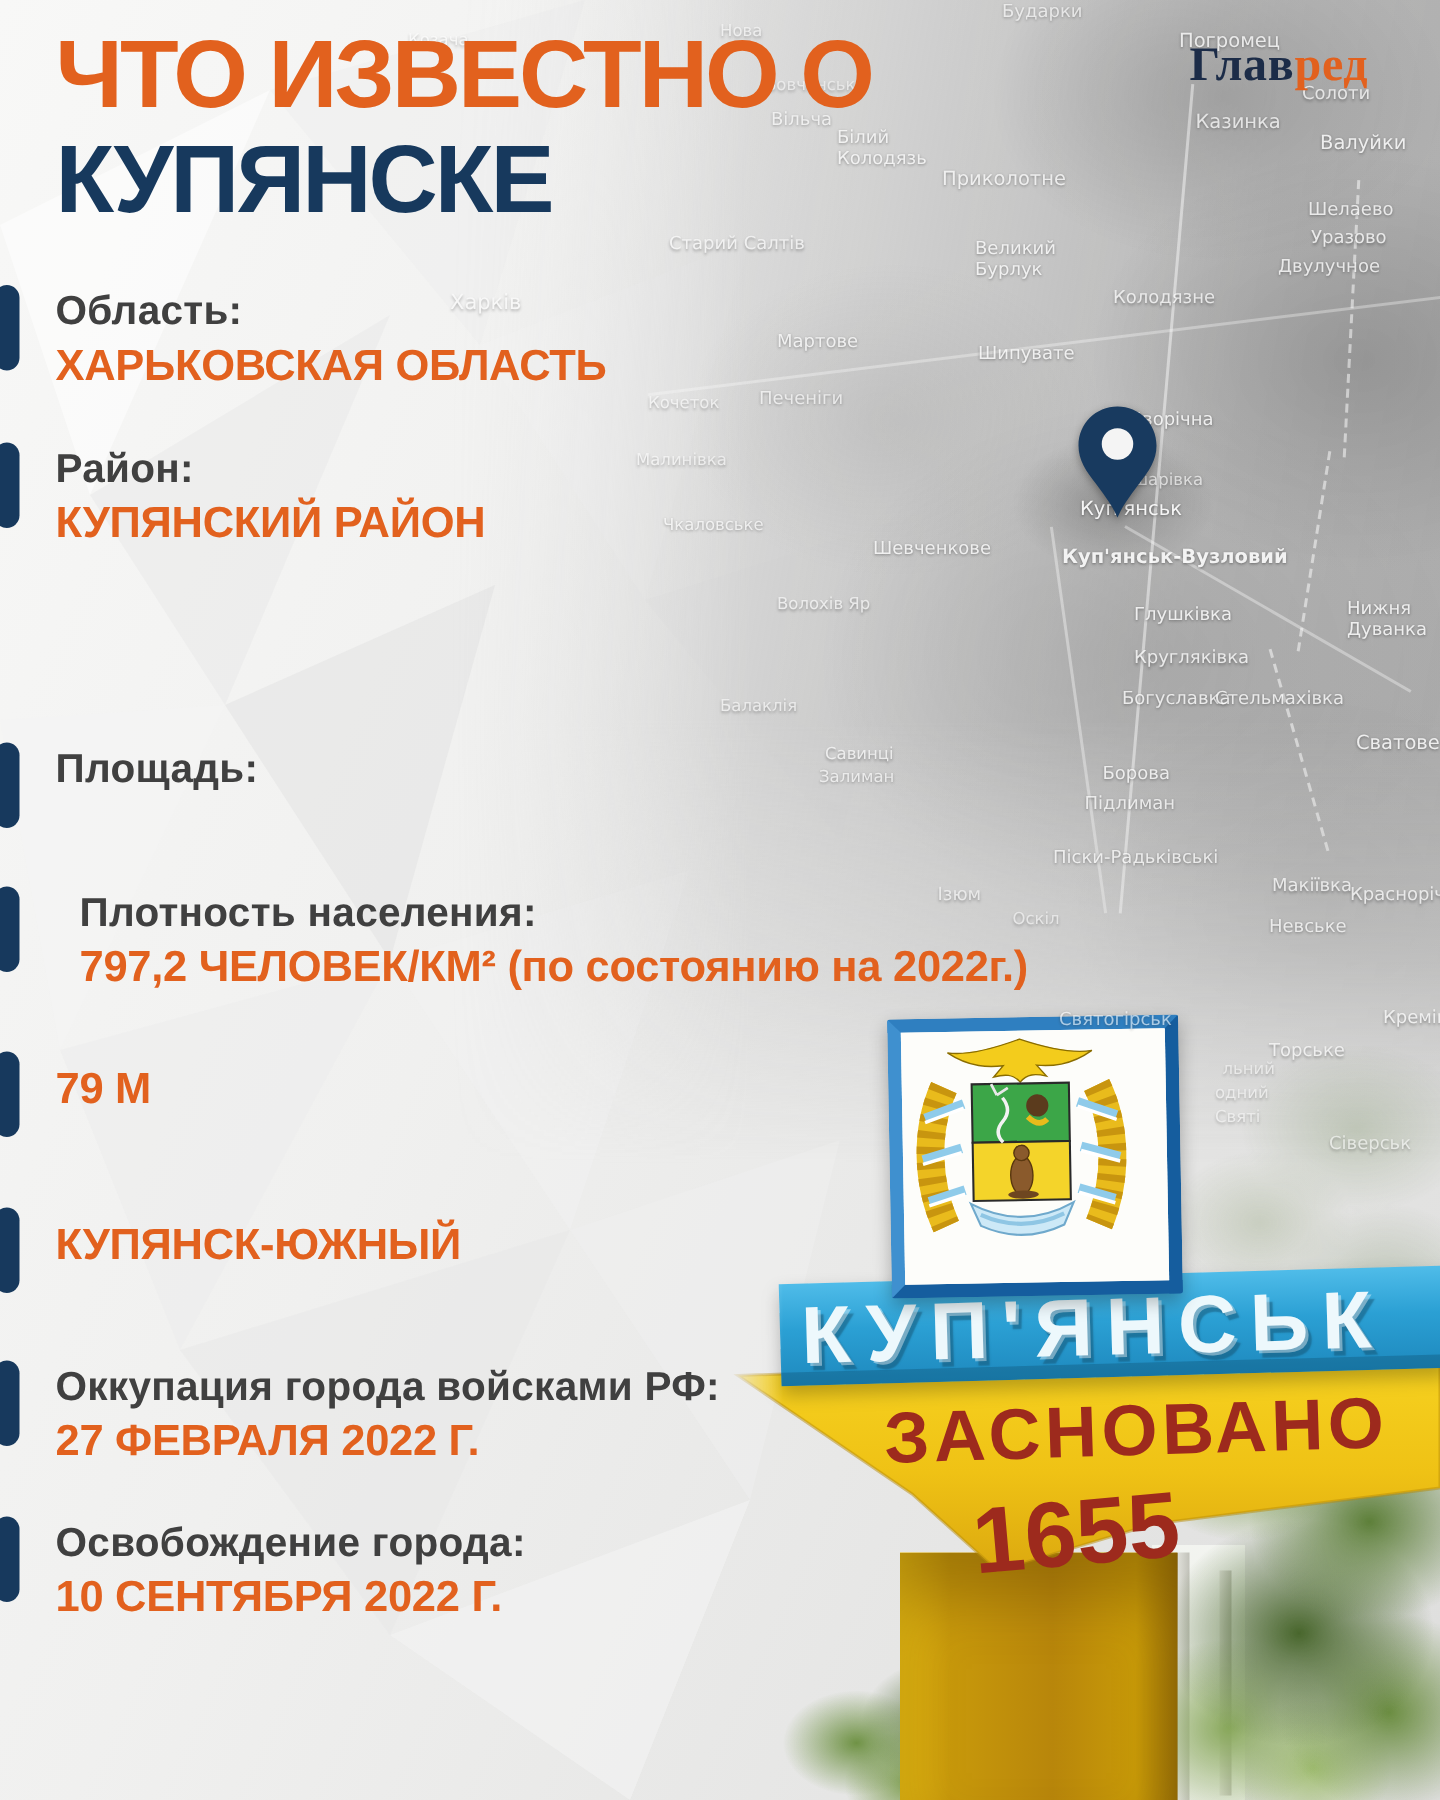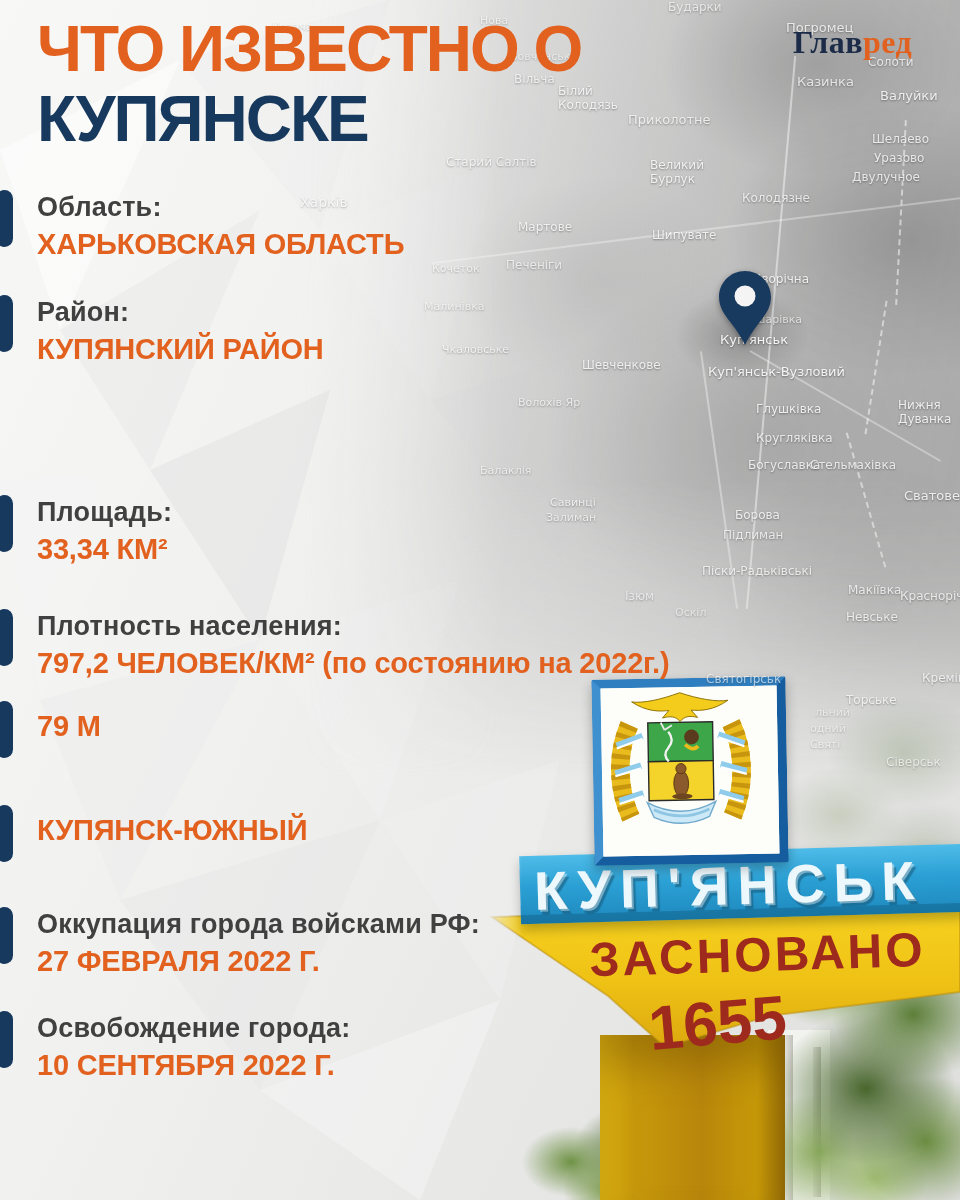--- a/index.html
+++ b/index.html
@@ -232,21 +232,21 @@
     <span class="mlabel" style="left: 518px; top: 220px; font-size: 12px; opacity: 0.7;">Мартове</span>
     <span class="mlabel" style="left: 652px; top: 228px; font-size: 12px; opacity: 0.75;">Шипувате</span>
     <span class="mlabel" style="left: 432px; top: 262px; font-size: 11px; opacity: 0.5;">Кочеток</span>
     <span class="mlabel" style="left: 506px; top: 258px; font-size: 12px; opacity: 0.6;">Печеніги</span>
     <span class="mlabel" style="left: 424px; top: 300px; font-size: 11px; opacity: 0.5;">Малинівка</span>
     <span class="mlabel" style="left: 442px; top: 343px; font-size: 11px; opacity: 0.6;">Чкаловське</span>
     <span class="mlabel" style="left: 582px; top: 358px; font-size: 12px; opacity: 0.75;">Шевченкове</span>
     <span class="mlabel" style="left: 752px; top: 272px; font-size: 12px; opacity: 0.8;">Дворічна</span>
     <span class="mlabel" style="left: 738px; top: 313px; font-size: 11px; opacity: 0.6;">Ківшарівка</span>
     <span class="mlabel" style="left: 720px; top: 332px; font-size: 13px; opacity: 0.9;">Куп'янськ</span>
-    <span class="mlabel" style="left: 708px; top: 364px; font-size: 13px; opacity: 0.85;">Куп'янськ-Вузловий</span>
+    <span class="mlabel" style="left: 708px; top: 364px; font-size: 13px; opacity: 0.85; font-weight: bold;">Куп'янськ-Вузловий</span>
     <span class="mlabel" style="left: 756px; top: 402px; font-size: 12px; opacity: 0.8;">Глушківка</span>
     <span class="mlabel" style="left: 898px; top: 398px; font-size: 12px; opacity: 0.8;">Нижня
 Дуванка</span>
     <span class="mlabel" style="left: 756px; top: 431px; font-size: 12px; opacity: 0.75;">Кругляківка</span>
     <span class="mlabel" style="left: 748px; top: 458px; font-size: 12px; opacity: 0.75;">Богуславка</span>
     <span class="mlabel" style="left: 810px; top: 458px; font-size: 12px; opacity: 0.75;">Стельмахівка</span>
     <span class="mlabel" style="left: 904px; top: 488px; font-size: 13px; opacity: 0.8;">Сватове</span>
     <span class="mlabel" style="left: 735px; top: 508px; font-size: 12px; opacity: 0.75;">Борова</span>
     <span class="mlabel" style="left: 723px; top: 528px; font-size: 12px; opacity: 0.7;">Підлиман</span>
     <span class="mlabel" style="left: 518px; top: 396px; font-size: 11px; opacity: 0.6;">Волохів Яр</span>
@@ -287,23 +287,22 @@
       <div class="val">ХАРЬКОВСКАЯ ОБЛАСТЬ</div>
     </div>
     <div class="fact" style="top: 298px;">
       <span class="bar"></span>
       <div class="lbl">Район:</div>
       <div class="val">КУПЯНСКИЙ РАЙОН</div>
     </div>
     <div class="fact" style="top: 498px;">
       <span class="bar"></span>
       <div class="lbl">Площадь:</div>
-      <div class="val">33,34 КМ²</div>
-    </div>
-    <div class="fact" style="top: 612px;">
+    </div>
+    <div class="fact" style="top: 594px; padding-left: 16px;">
       <span class="bar"></span>
       <div class="lbl">Плотность населения:</div>
       <div class="val">797,2 ЧЕЛОВЕК/КМ² (по состоянию на 2022г.)</div>
     </div>
     <div class="fact" style="top: 704px;">
       <span class="bar"></span>
       <div class="val">79 М</div>
     </div>
     <div class="fact" style="top: 808px;">
       <span class="bar"></span>

